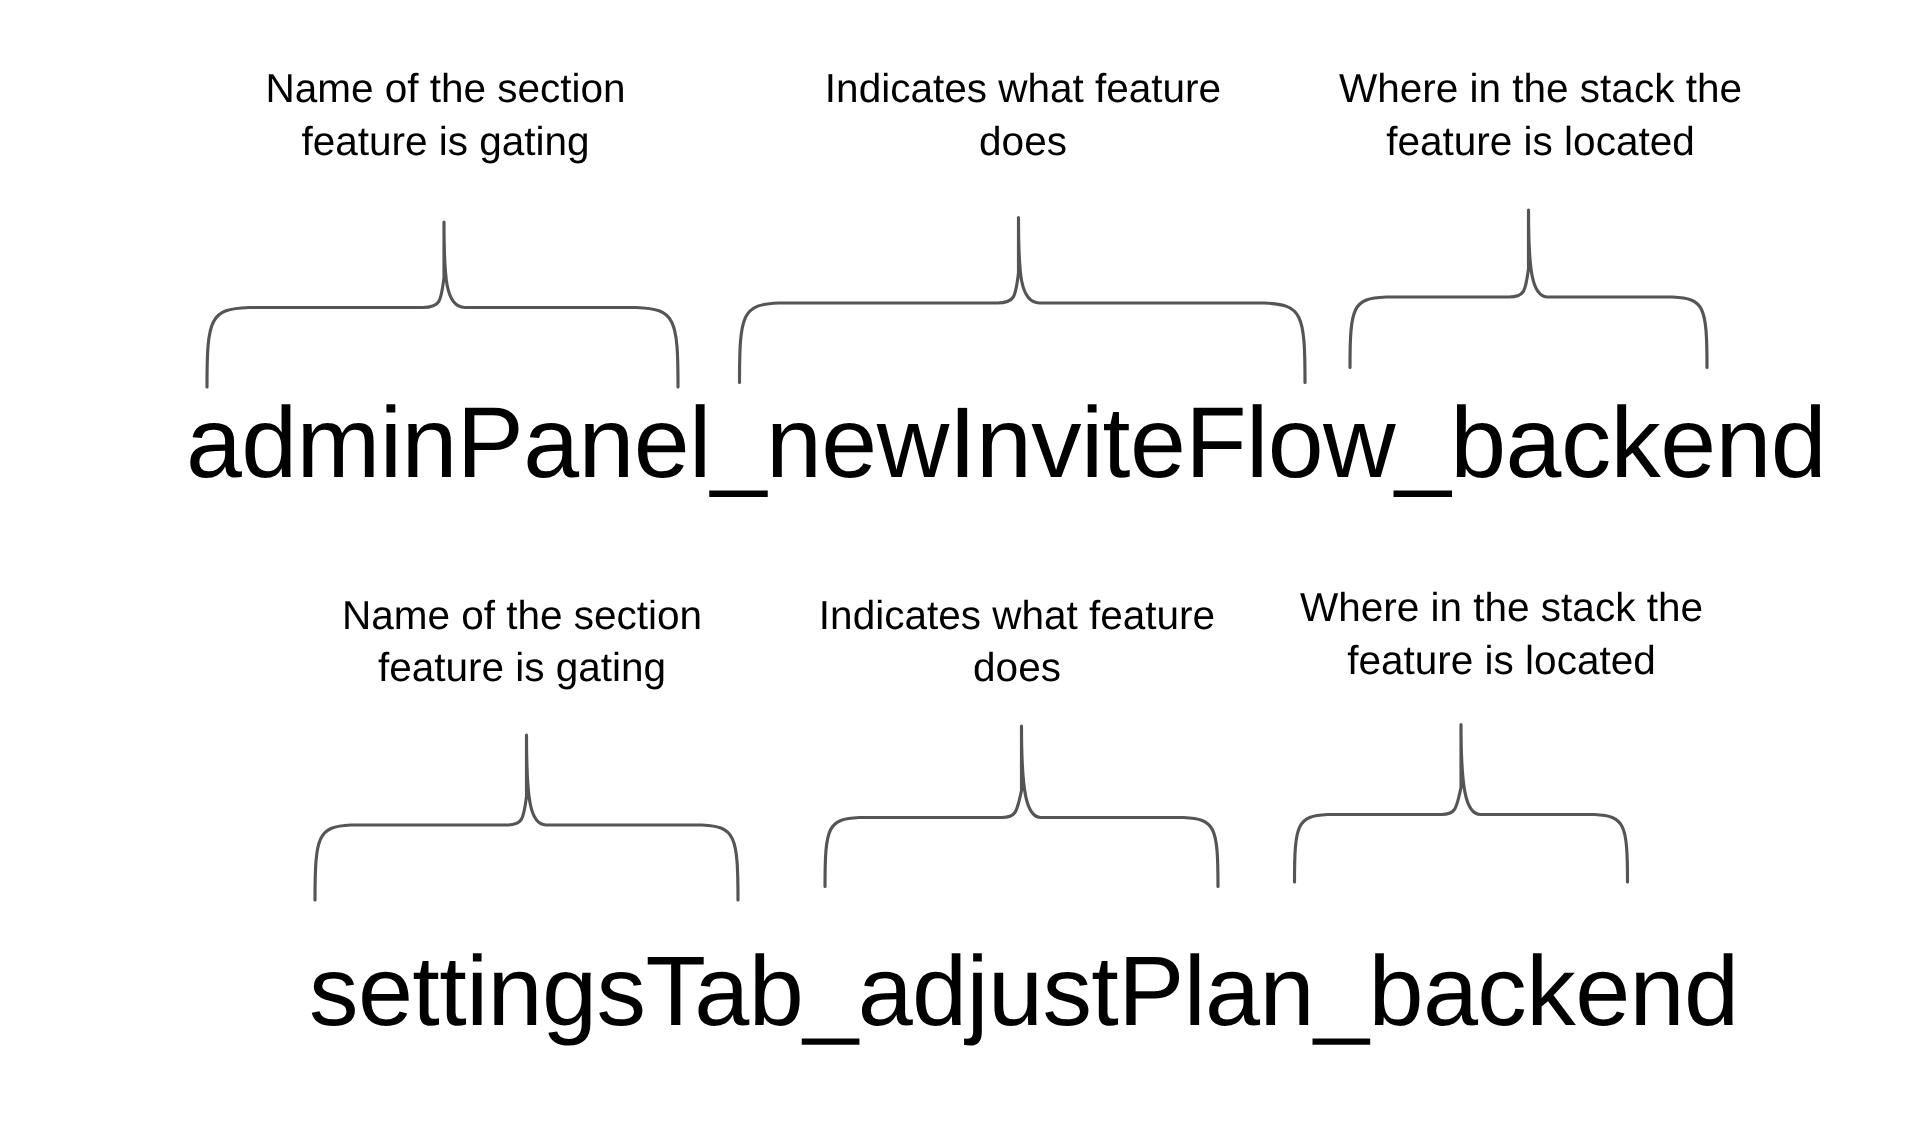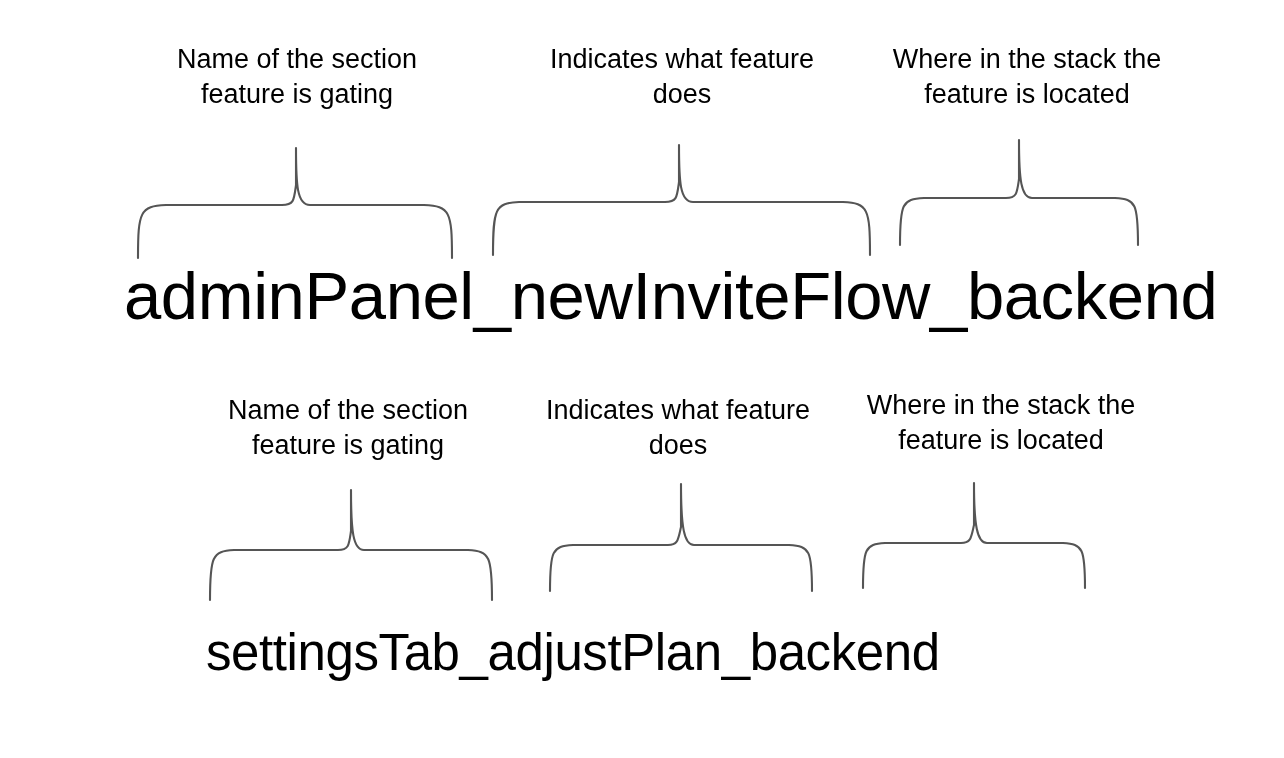--- a/index.html
+++ b/index.html
@@ -59,21 +59,21 @@
   .flag-string {
     position: absolute;
     font-size: 67px;
     line-height: 1;
     letter-spacing: -0.4px;
     color: #000000;
     white-space: nowrap;
     font-family: "Liberation Sans", sans-serif;
   }
   #flag-row-1 .flag-string { left: 104px; top: 262px; }
-  #flag-row-2 .flag-string { left: 186px; top: 627px; font-size: 51px; }
+  #flag-row-2 .flag-string { left: 186px; top: 627px; font-size: 66px; }
 
   
   #cap-1-0 { left: 112px;  top: 42px;  width: 330px; }
   #cap-1-1 { left: 492px;  top: 42px;  width: 340px; }
   #cap-1-2 { left: 852px;  top: 42px;  width: 310px; }
   
   #cap-2-0 { left: 178px;  top: 393px; width: 300px; }
   #cap-2-1 { left: 512px;  top: 393px; width: 292px; }
   #cap-2-2 { left: 826px;  top: 388px; width: 310px; }
 </style>

